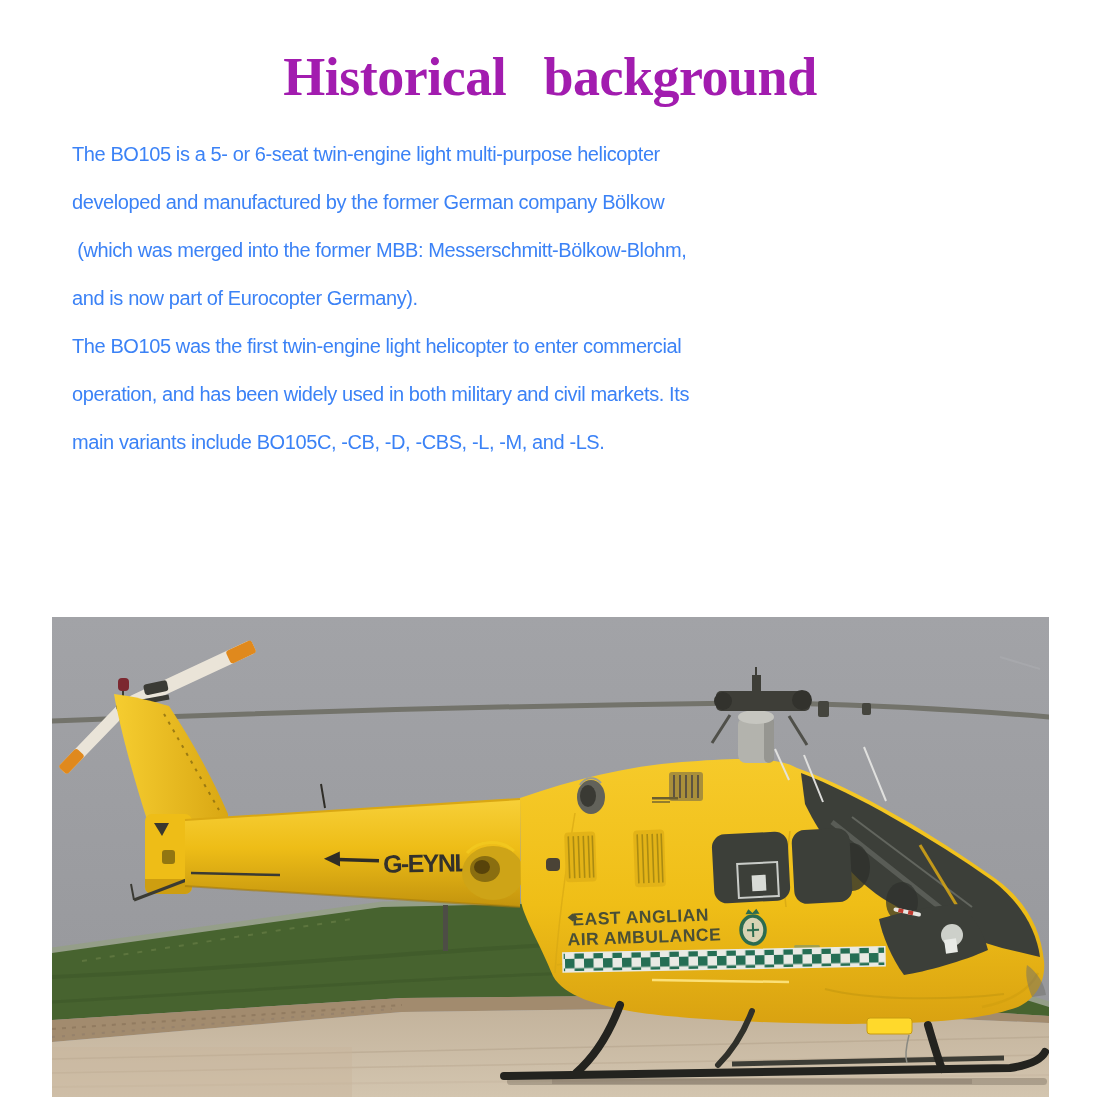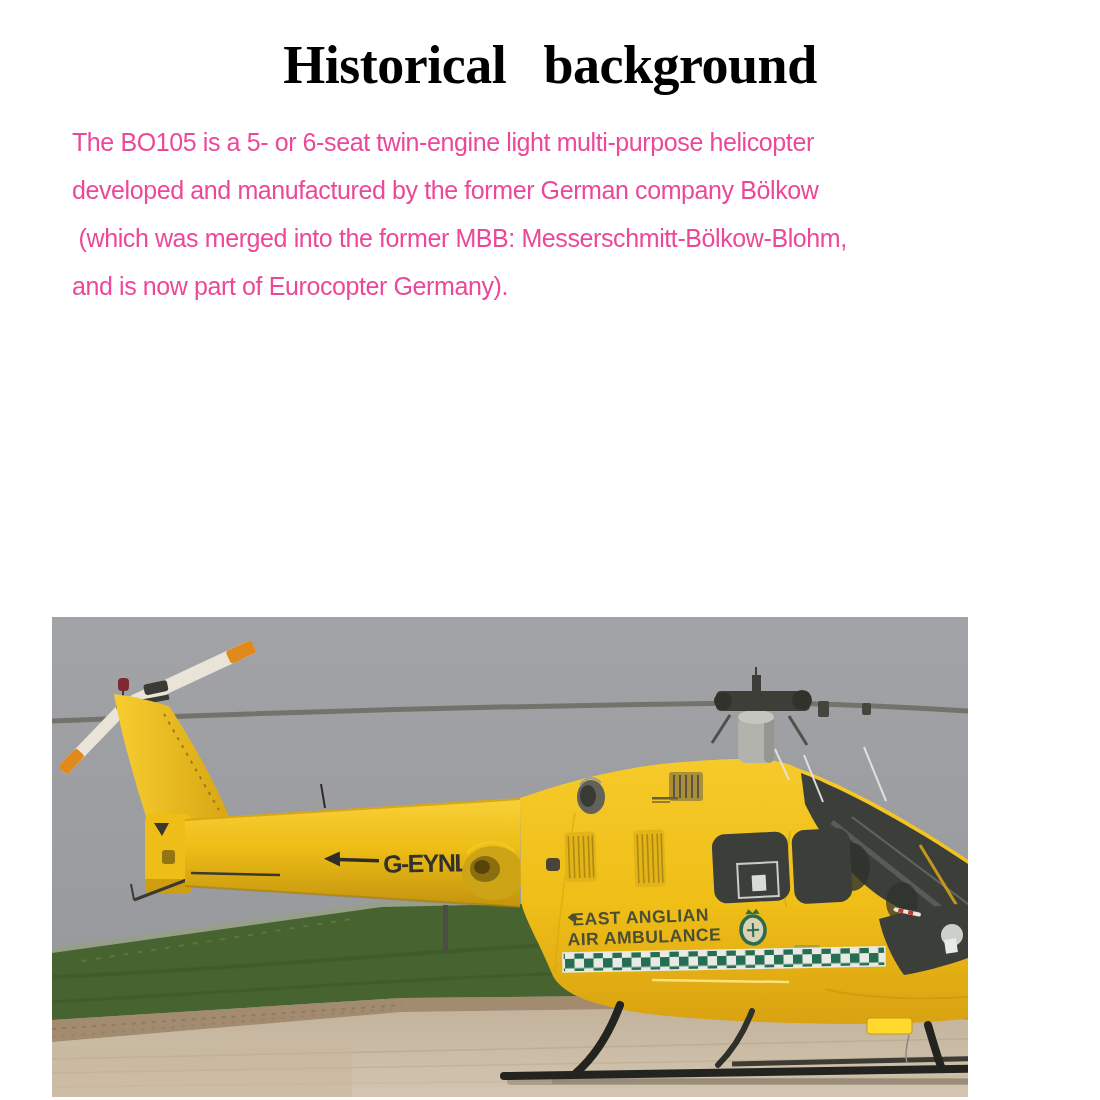--- a/index.html
+++ b/index.html
@@ -1,49 +1,52 @@
 <!DOCTYPE html>
 <html><head>
 <meta charset="utf-8">
 <style>
   html,body{margin:0;padding:0;background:#ffffff;}
   .page{
     position:relative;width:1100px;height:1100px;background:#ffffff;
     font-family:"Liberation Sans",sans-serif;overflow:hidden;
   }
   h1.title{
-    margin:4px;padding-top:30px;text-align:center;
+    margin:16px;padding-top:30px;text-align:center;
     font-family:"Liberation Serif",serif;font-weight:700;
-    font-size:54px;line-height:1.15;color:#000000;
+    font-size:54px;line-height:1.15;color:#a21caf;
     letter-spacing:-0.5px;word-spacing:0.45em;
   }
   .copy{margin:22px 70px 0 72px;}
   .copy p{
-    margin:0;font-size:25px;line-height:48px;color:#ec4899;
+    margin:0;font-size:20px;line-height:48px;color:#3b82f6;
     letter-spacing:-0.4px;white-space:pre-line;
   }
   figure.photo{
-    position:absolute;left:52px;top:617px;width:916px;height:480px;
+    position:absolute;left:52px;top:617px;width:997px;height:480px;
     margin:0;overflow:hidden;
   }
   figure.photo svg{display:block;}
   .op-text{font-family:"Liberation Sans",sans-serif;font-weight:bold;}
 </style>
 </head>
 <body>
 
 <main class="page">
 
   <h1 class="title">Historical background</h1>
 
   <section class="copy">
     <p>The BO105 is a 5- or 6-seat twin-engine light multi-purpose helicopter
 developed and manufactured by the former German company Bölkow
 &nbsp;(which was merged into the former MBB: Messerschmitt-Bölkow-Blohm,
 and is now part of Eurocopter Germany).</p>
+    <p>The BO105 was the first twin-engine light helicopter to enter commercial
+operation, and has been widely used in both military and civil markets. Its
+main variants include BO105C, -CB, -D, -CBS, -L, -M, and -LS.</p>
   </section>
 
   <figure class="photo">
     <svg width="997" height="480" viewBox="0 0 997 480" xmlns="http://www.w3.org/2000/svg">
       <defs>
         <linearGradient id="skyG" x1="0" y1="0" x2="0" y2="1">
           <stop offset="0" stop-color="#a2a3a7"></stop>
             <stop offset="1" stop-color="#95969a"></stop>
         </linearGradient>
         <linearGradient id="boomG" x1="0" y1="0" x2="0" y2="1">

